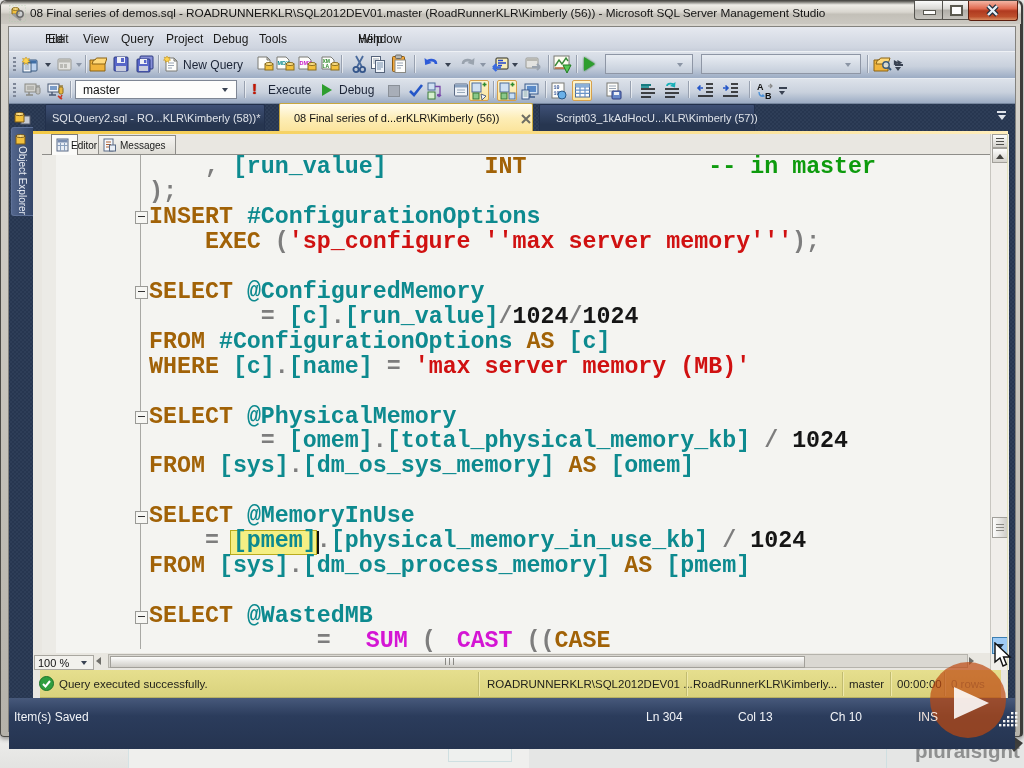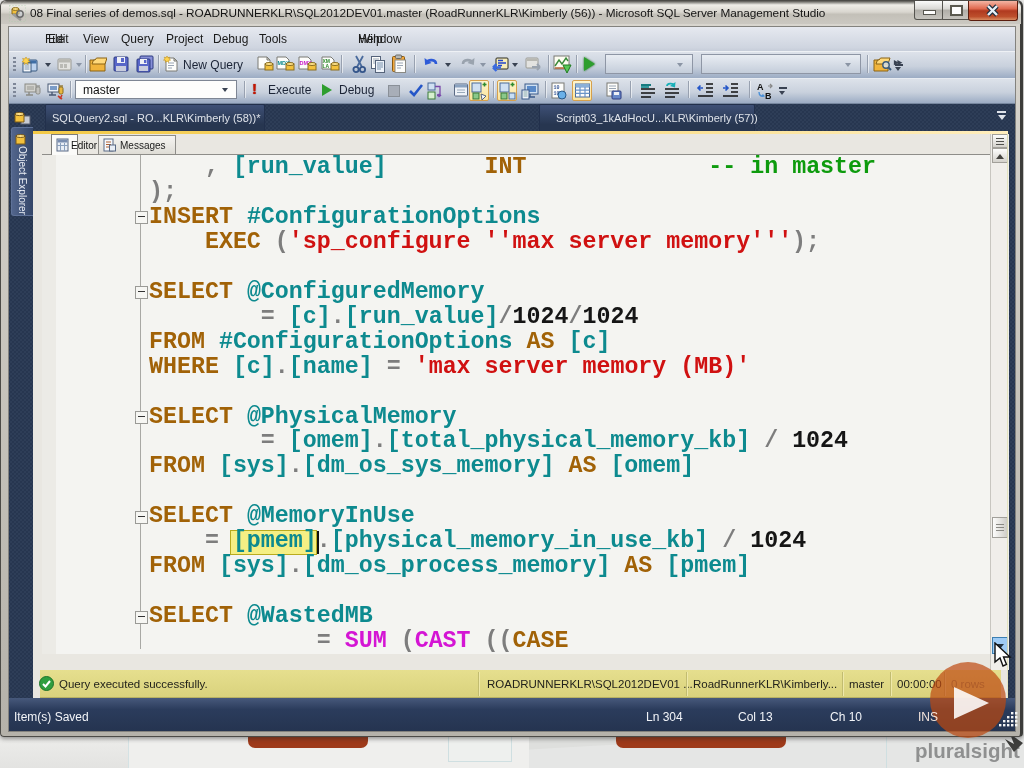--- a/index.html
+++ b/index.html
@@ -9,21 +9,21 @@
 .gdarr{position:absolute;width:0;height:0;border-left:3.5px solid transparent;border-right:3.5px solid transparent;border-top:4px solid #8b95a5;}
 .grip{position:absolute;top:5px;width:3px;height:15px;background-image:repeating-linear-gradient(#7e8798 0 2px,rgba(0,0,0,0) 2px 4px);}
 .tbtxt{position:absolute;top:6px;font-size:12px;color:#1b2436;white-space:nowrap;}
 pre{margin:0;font-family:"Liberation Mono",monospace;}
 .kw{color:#a16207;}
 .id{color:#0d8a8f;}
 .op{color:#7d7d7d;}
 .st{color:#d01111;}
 .cm{color:#0d9b0d;}
 .nm{color:#151515;}
-.fn{color:#d415d4;}
+.fn{color:#d415d4;margin-left:21px;}
 .cbox{position:absolute;width:11px;height:11px;background:#f6f6f3;border:1px solid #9a9a96;}
 .cbox div{margin:4px 0 0 2px;width:7px;height:1px;background:#333;}
 .selbtn{position:absolute;top:1px;width:20px;height:21px;background:linear-gradient(#fdf5cf,#fbe39a);border:1px solid #d6a04c;border-radius:2px;box-sizing:border-box;}
 </style></head>
 <body>
 
 <div class="abs" style="left:0;top:735px;width:1024px;height:33px;background:linear-gradient(#ededeb,#e3e3e1);"></div>
 
 <svg class="abs" style="left:0;top:640px;" width="1024" height="128" viewBox="0 0 1024 128">
  <path d="M190 128 Q520 40 780 58 Q940 70 1024 40 L1024 128 Z" fill="#dcdddb" opacity="0.85"></path>
@@ -340,20 +340,26 @@
       <svg class="abs" style="left:3px;top:4px;" width="14" height="14" viewBox="0 0 14 14">
           <rect x="1" y="4" width="9" height="8" fill="#f3c13d" stroke="#7a5a1a"></rect>
           <ellipse cx="5.5" cy="4" rx="4.5" ry="1.5" fill="#ffe28a" stroke="#7a5a1a"></ellipse>
         </svg>
       <div style="position:absolute;left:4.5px;top:18px;writing-mode:vertical-rl;font-size:10px;color:#e9edf4;white-space:nowrap;">Object Explorer</div>
     </div>
 
     <div class="abs" style="left:36px;top:77px;width:220px;height:27px;background:linear-gradient(#3e5076,#273650 75%);border:1px solid #22304c;border-bottom:none;border-radius:2px 2px 0 0;box-sizing:border-box;">
       <div style="margin:7px 0 0 6px;font-size:11px;color:#dfe3ea;white-space:nowrap;">SQLQuery2.sql - RO...KLR\Kimberly (58))*</div>
     </div>
+    <div class="abs" style="left:270px;top:76px;width:254px;height:28px;background:linear-gradient(#fffcf0,#fdedb5 55%,#fbe49c);border:1px solid #c8a73e;border-bottom:none;border-radius:2px 2px 0 0;box-sizing:border-box;">
+      <div style="margin:8px 0 0 14px;font-size:11px;color:#111;white-space:nowrap;">08 Final series of d...erKLR\Kimberly (56))</div>
+      <svg class="abs" style="left:240px;top:9px;" width="12" height="12" viewBox="0 0 12 12">
+          <path d="M2 2 L10 10 M10 2 L2 10" stroke="#6d6d64" stroke-width="2"></path>
+        </svg>
+    </div>
     <div class="abs" style="left:530px;top:77px;width:216px;height:27px;background:linear-gradient(#3e5076,#273650 75%);border:1px solid #22304c;border-bottom:none;border-radius:2px 2px 0 0;box-sizing:border-box;">
       <div style="margin:7px 0 0 16px;font-size:11px;color:#dfe3ea;white-space:nowrap;">Script03_1kAdHocU...KLR\Kimberly (57))</div>
     </div>
     <div class="abs" style="left:988px;top:84px;width:12px;height:10px;">
       <div style="width:9px;height:1.6px;background:#dfe3ea;"></div>
       <div style="margin:2px 0 0 0.5px;width:0;height:0;border-left:4px solid transparent;border-right:4px solid transparent;border-top:5px solid #dfe3ea;"></div>
     </div>
 
     <div class="abs" style="left:24px;top:104px;width:975px;height:3px;background:linear-gradient(90deg,#f3c945,#ffeebd);"></div>
 
@@ -414,20 +420,34 @@
 <span class="kw">FROM</span> <span class="id">[sys]</span><span class="op">.</span><span class="id">[dm_os_sys_memory]</span> <span class="kw">AS</span> <span class="id">[omem]</span>
 
 <span class="kw">SELECT</span> <span class="id">@MemoryInUse</span>
     <span class="op">=</span> <span class="id">[pmem]</span><span class="op">.</span><span class="id">[physical_memory_in_use_kb]</span> <span class="op">/</span> <span class="nm">1024</span>
 <span class="kw">FROM</span> <span class="id">[sys]</span><span class="op">.</span><span class="id">[dm_os_process_memory]</span> <span class="kw">AS</span> <span class="id">[pmem]</span>
 
 <span class="kw">SELECT</span> <span class="id">@WastedMB</span>
             <span class="op">=</span> <span class="fn">SUM</span> <span class="op">(</span><span class="fn">CAST</span> <span class="op">((</span><span class="kw">CASE</span></pre>
       </div>
 
+      <div class="abs" style="left:0px;top:519px;width:968px;height:17px;background:#e9e7e1;">
+        <div class="abs" style="left:1px;top:2px;width:58px;height:13px;background:#f2f1ed;border:1px solid #a9a7a0;">
+          <div style="margin:1px 0 0 3px;font-size:11px;color:#111;">100 %</div>
+          <div class="darr" style="left:46px;top:5px;"></div>
+        </div>
+        <div class="abs" style="left:63px;top:4px;width:0;height:0;border-top:4.5px solid transparent;border-bottom:4.5px solid transparent;border-right:5.5px solid #6f6e6a;"></div>
+        <div class="abs" style="left:75px;top:1px;width:860px;height:14px;background:#dad8d2;border:1px solid #b5b3ac;box-sizing:border-box;">
+          <div class="abs" style="left:1px;top:1px;width:693px;height:10px;background:linear-gradient(#fdfdfc,#cfcdc7);border:1px solid #a2a09a;"></div>
+          <div class="abs" style="left:336px;top:3px;width:7px;height:7px;border-left:1px solid #8a8984;border-right:1px solid #8a8984;">
+              <div style="margin-left:3px;width:1px;height:7px;background:#8a8984;"></div>
+            </div>
+        </div>
+        <div class="abs" style="left:936px;top:4px;width:0;height:0;border-top:4.5px solid transparent;border-bottom:4.5px solid transparent;border-left:5.5px solid #6f6e6a;"></div>
+      </div>
 
       <div class="abs" style="left:7px;top:536px;width:961px;height:28px;background:linear-gradient(#e6df8e,#d9d27d);border-bottom:1px solid #b8b163;box-sizing:border-box;">
         <svg class="abs" style="left:-1px;top:6px;" width="15" height="15" viewBox="0 0 15 15">
             <circle cx="7.5" cy="7.5" r="7" fill="#2f9e3f" stroke="#1d7329"></circle>
             <path d="M4 8 l2.5 2.5 L11 5" stroke="#fff" stroke-width="2" fill="none"></path>
           </svg>
         <div class="abs" style="left:19px;top:8px;font-size:11.5px;color:#23231c;">Query executed successfully.</div>
         <div class="abs" style="left:438px;top:2px;width:1px;height:24px;background:#c2bc70;box-shadow:1px 0 0 #efe9aa;"></div>
           <div class="abs" style="left:447px;top:8px;font-size:11.5px;color:#23231c;">ROADRUNNERKLR\SQL2012DEV01 ...</div>
         <div class="abs" style="left:646px;top:2px;width:1px;height:24px;background:#c2bc70;box-shadow:1px 0 0 #efe9aa;"></div>
@@ -451,21 +471,21 @@
             <div style="margin:6px 0 0 3px;width:8px;height:1px;background:#8a8984;box-shadow:0 3px 0 #8a8984,0 6px 0 #8a8984;"></div>
           </div>
         <div class="abs" style="left:1px;top:503px;width:16px;height:17px;background:#9ecbf5;border:1px solid #3c7fb1;box-sizing:border-box;">
             <div style="margin:6px 0 0 3px;width:0;height:0;border-left:4px solid transparent;border-right:4px solid transparent;border-top:5px solid #20303f;"></div>
           </div>
       </div>
     </div>
 
     <div class="abs" style="left:998px;top:107px;width:1px;height:564px;background:#e2e2b8;opacity:.85;"></div>
 
-    <div class="abs" style="left:0px;top:671px;width:1006px;height:33px;background:linear-gradient(#47597b,#2b3c5c 35%,#253450);">
+    <div class="abs" style="left:0px;top:671px;width:1006px;height:51px;background:linear-gradient(#47597b,#2b3c5c 35%,#253450);">
       <div class="abs" style="left:5px;top:12px;font-size:12px;color:#f2f4f8;">Item(s) Saved</div>
       <div class="abs" style="left:637px;top:12px;font-size:12px;color:#f2f4f8;">Ln 304</div>
       <div class="abs" style="left:729px;top:12px;font-size:12px;color:#f2f4f8;">Col 13</div>
       <div class="abs" style="left:821px;top:12px;font-size:12px;color:#f2f4f8;">Ch 10</div>
 
     </div>
   </div>
 </div>
 
 <div class="abs" style="left:918px;top:710px;font-size:12px;color:rgba(255,238,228,.95);z-index:11;">INS</div>

